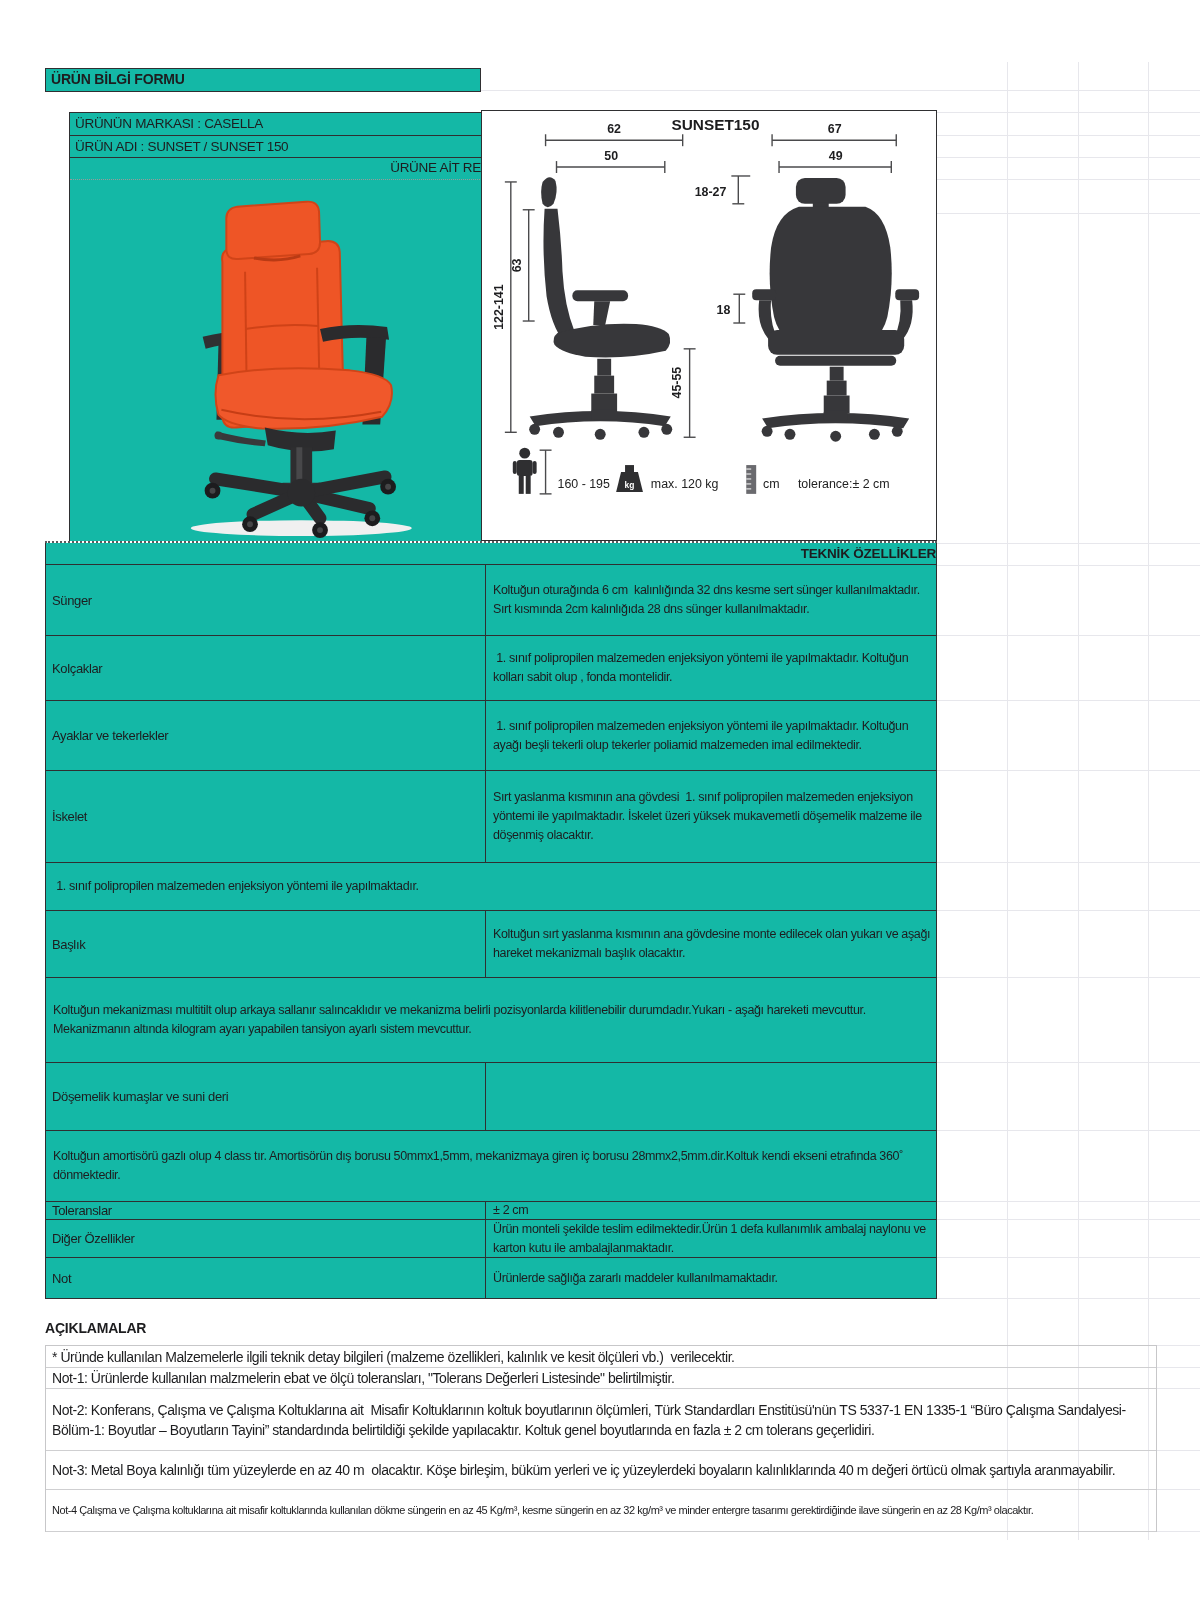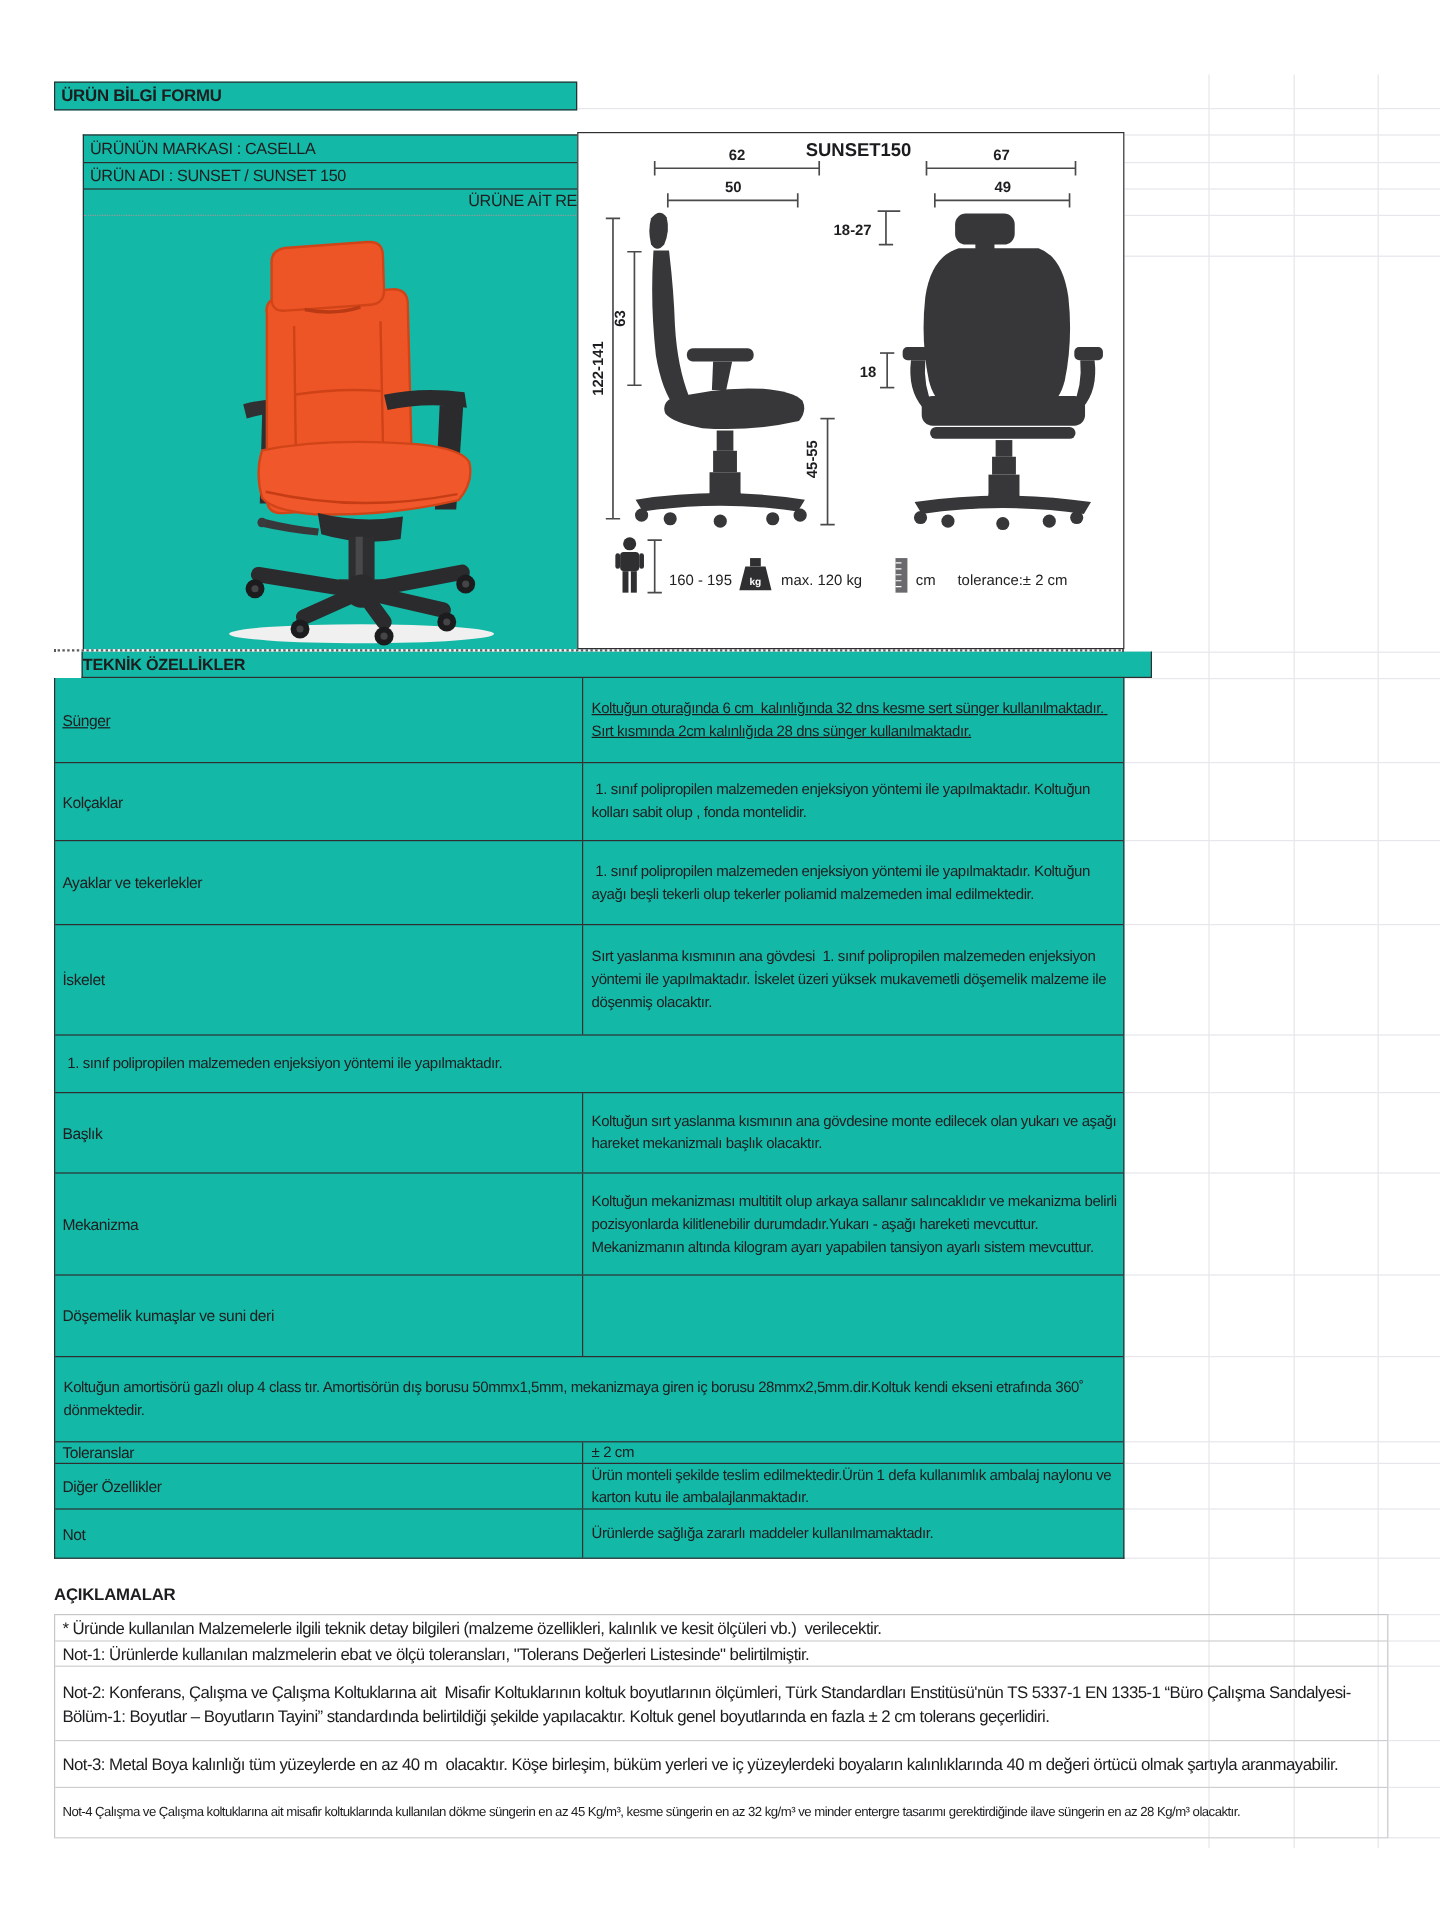--- a/index.html
+++ b/index.html
@@ -14,24 +14,24 @@
   .left-panel{left:45px;top:112px;width:436px;height:429px;border:1.5px solid #2f2f31;border-bottom:none;margin-left:24px;}
   .lp-row{box-sizing:border-box;height:23px;border-bottom:1px solid #2f2f31;font-size:13.5px;
           line-height:21px;padding-left:5px;letter-spacing:-0.3px;}
   .lp-caption{box-sizing:border-box;height:22px;border-bottom:1px dotted #9a9a9a;font-size:13.5px;
           line-height:20px;text-align:right;letter-spacing:-0.3px;}
   .photo-wrap{position:absolute;left:0;top:68px;width:433px;height:358px;}
   
   .drawing-box{left:481px;top:110px;width:456px;height:431px;border:1.5px solid #2f2f31;background:#fff;}
   .dotted-sep{left:45px;top:541px;width:892px;height:0;border-top:2px dotted #5a5a5c;z-index:2;}
   .tech-header{left:45px;top:543px;width:892px;height:22px;border:1.5px solid #2f2f31;border-top:none;
-               font-size:13.5px;font-weight:bold;text-align:left;line-height:21px;letter-spacing:-0.2px;margin-left:23px;}
+               font-size:13.5px;font-weight:bold;text-align:right;line-height:21px;letter-spacing:-0.2px;}
   .tech-table{left:45px;top:565px;width:892px;border:1.5px solid #2f2f31;border-top:none;}
   .trow{display:flex;box-sizing:border-box;border-top:1px solid #2f2f31;}
-  .trow:first-child{border-top:none;text-decoration:underline;}
+  .trow:first-child{border-top:none;}
   .tl{box-sizing:border-box;width:440px;border-right:1px solid #2f2f31;display:flex;align-items:center;
       padding-left:6px;font-size:13px;letter-spacing:-0.35px;}
   .tv{box-sizing:border-box;flex:1;display:flex;align-items:center;padding:2px 2px 2px 7px;
       font-size:12.5px;line-height:19px;letter-spacing:-0.35px;white-space:pre-wrap;}
   
   .notes-header{left:45px;top:1320px;font-size:14px;font-weight:bold;letter-spacing:-0.2px;z-index:1;}
   .notes{left:45px;top:1345px;width:1112px;border:1px solid #c7c7c9;border-bottom:none;background:transparent;}
   .nrow{box-sizing:border-box;border-bottom:1px solid #cfcfd1;display:flex;align-items:center;
         padding:0 6px;font-size:14px;line-height:20px;letter-spacing:-0.45px;white-space:pre-wrap;}
   .nrow.small{font-size:11px;line-height:17px;}
@@ -282,21 +282,20 @@
       <div class="tv">Sırt yaslanma kısmının ana gövdesi  1. sınıf polipropilen malzemeden enjeksiyon yöntemi ile yapılmaktadır. İskelet üzeri yüksek mukavemetli döşemelik malzeme ile döşenmiş olacaktır.</div>
     </div>
     <div class="trow" style="height:48px">
       <div class="tv"> 1. sınıf polipropilen malzemeden enjeksiyon yöntemi ile yapılmaktadır.</div>
     </div>
     <div class="trow" style="height:67px">
       <div class="tl">Başlık</div>
       <div class="tv">Koltuğun sırt yaslanma kısmının ana gövdesine monte edilecek olan yukarı ve aşağı  hareket mekanizmalı başlık olacaktır.</div>
     </div>
     <div class="trow" style="height:85px">
-      <div class="tl">Mekanizma</div>
       <div class="tv">Koltuğun mekanizması multitilt olup arkaya sallanır salıncaklıdır ve mekanizma belirli pozisyonlarda kilitlenebilir durumdadır.Yukarı - aşağı hareketi mevcuttur. Mekanizmanın altında kilogram ayarı yapabilen tansiyon ayarlı sistem mevcuttur.</div>
     </div>
     <div class="trow" style="height:68px">
       <div class="tl">Döşemelik kumaşlar ve suni deri</div>
     </div>
     <div class="trow" style="height:71px">
       <div class="tv">Koltuğun amortisörü gazlı olup 4 class tır. Amortisörün dış borusu 50mmx1,5mm, mekanizmaya giren iç borusu 28mmx2,5mm.dir.Koltuk kendi ekseni etrafında 360˚ dönmektedir.</div>
     </div>
     <div class="trow" style="height:18px">
       <div class="tl">Toleranslar</div>

